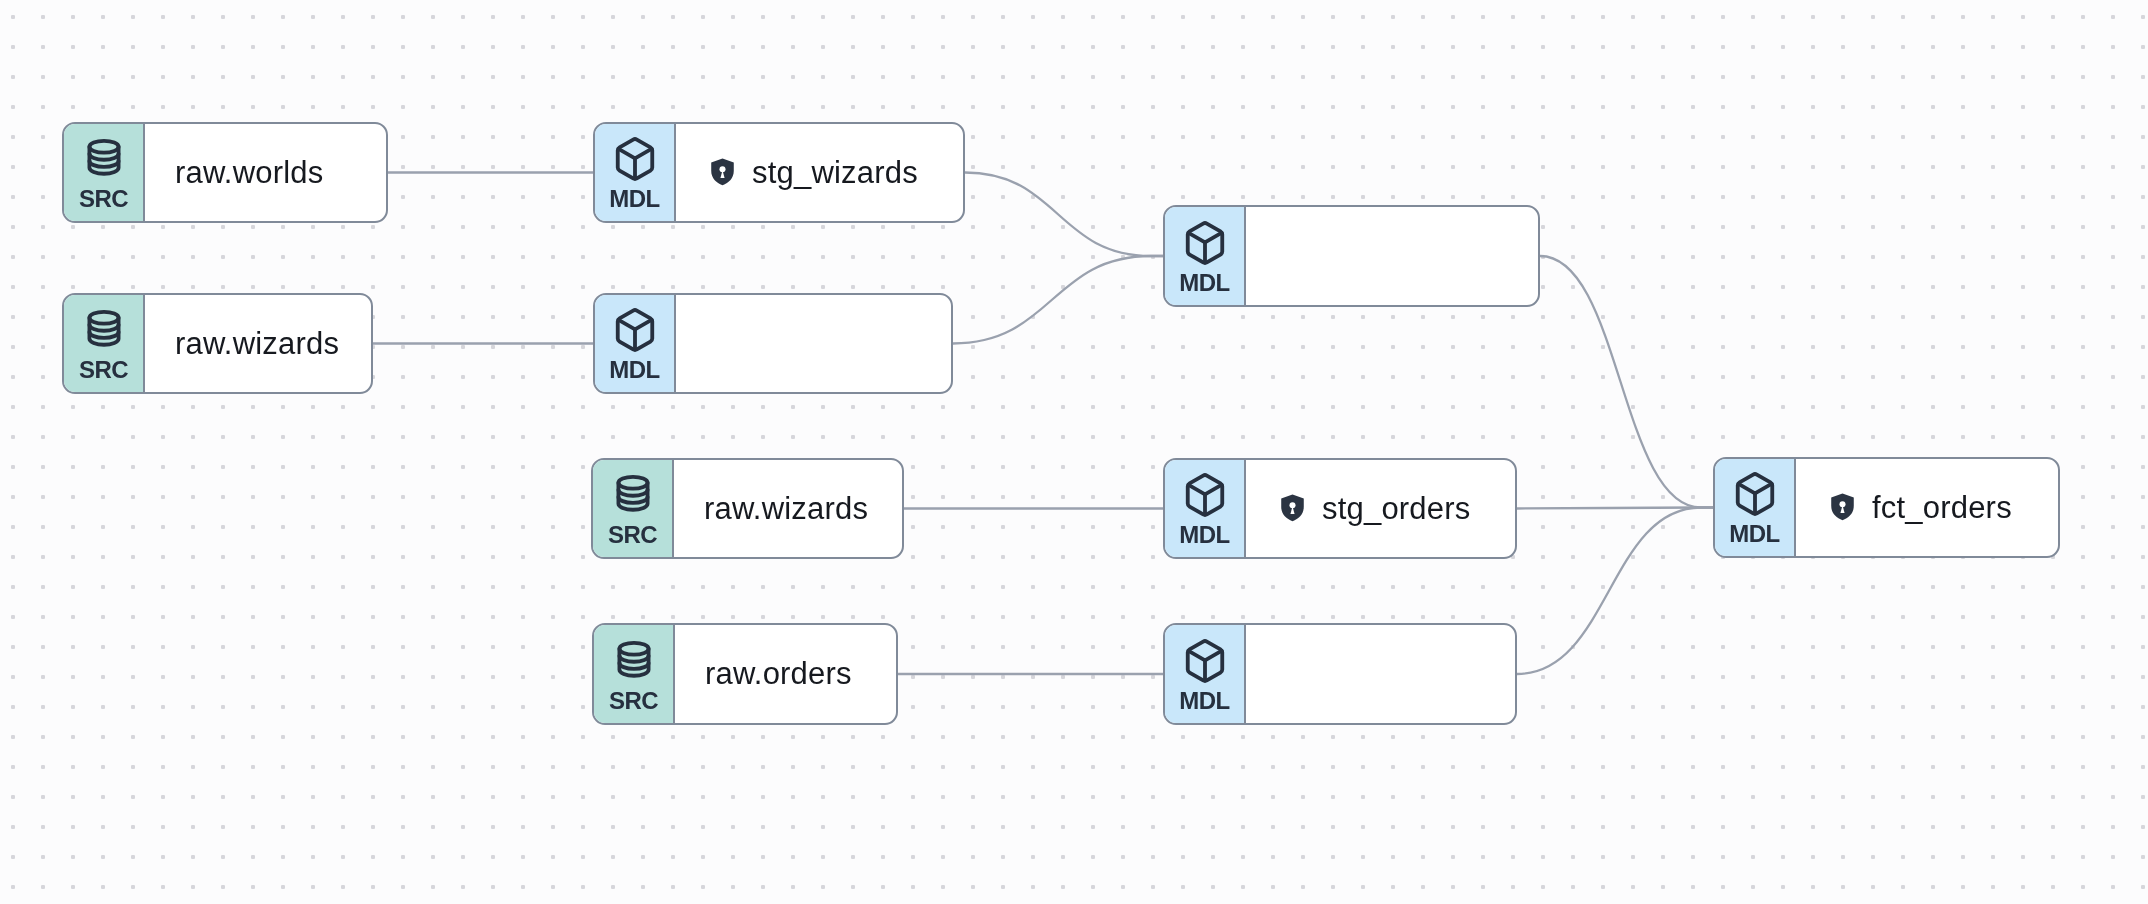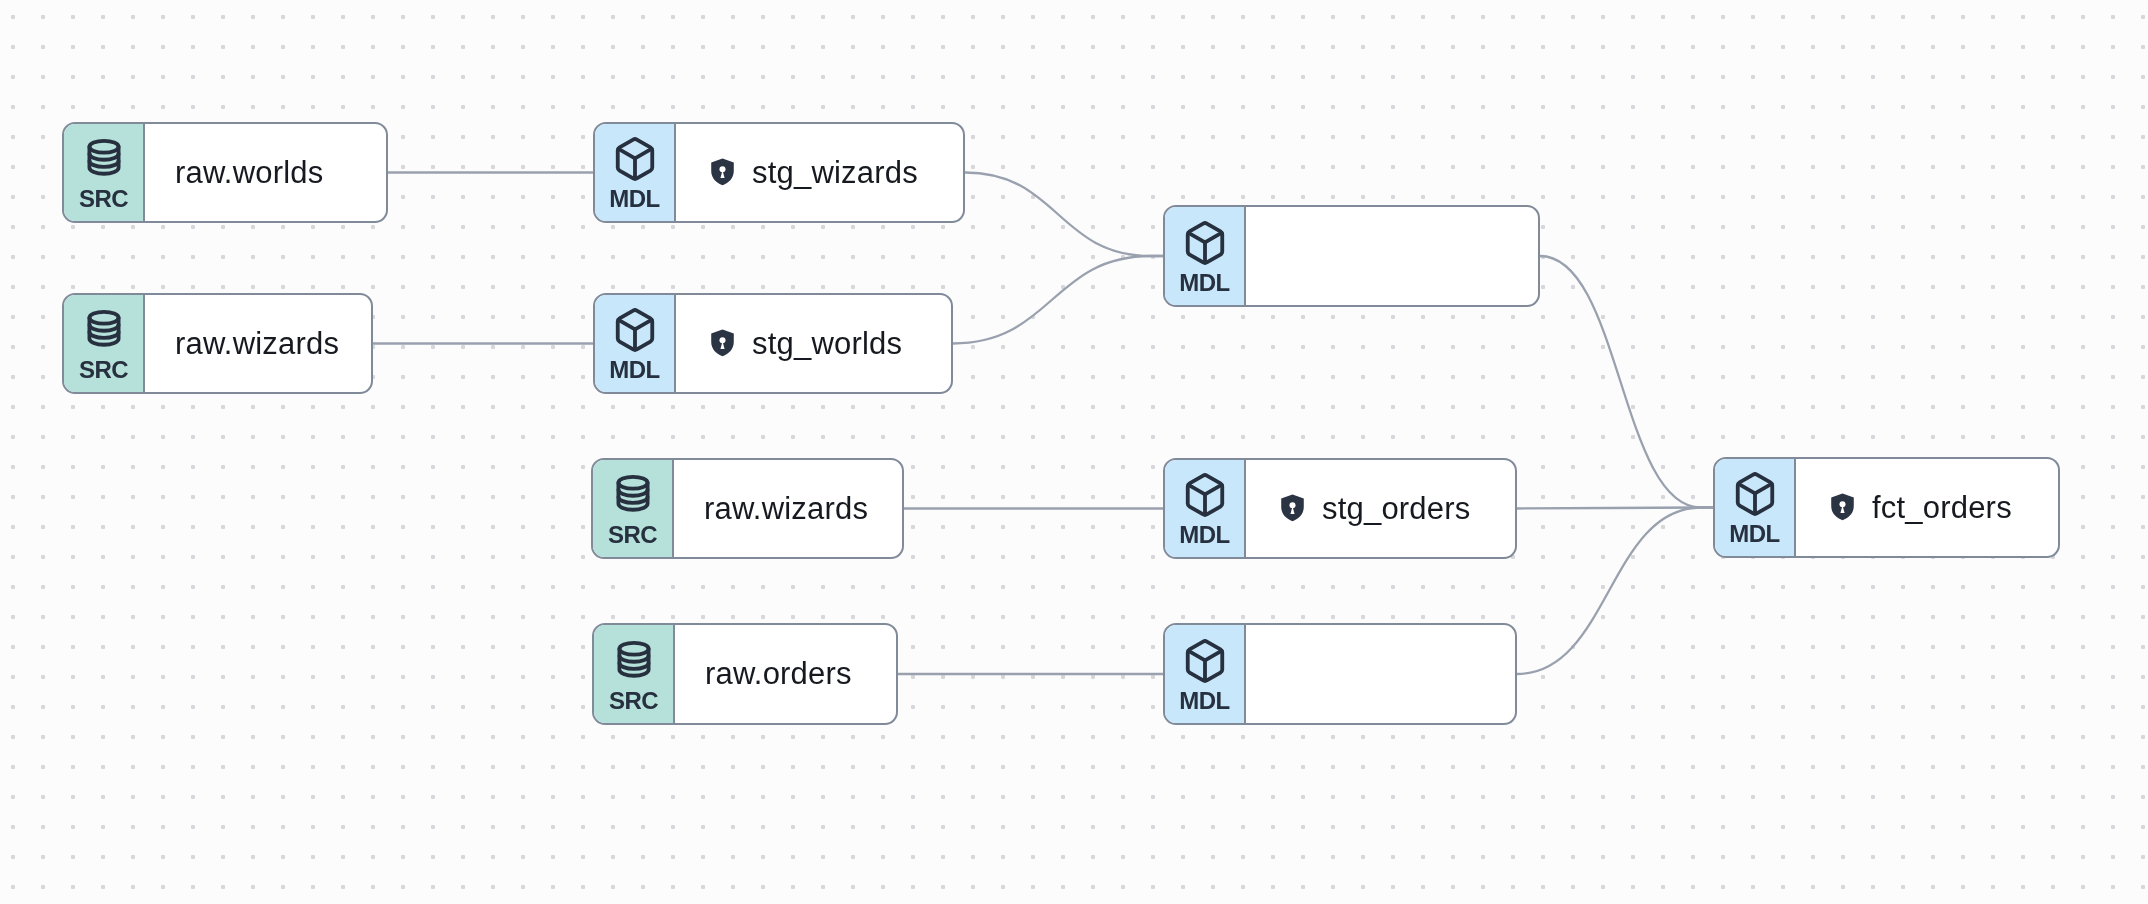--- a/index.html
+++ b/index.html
@@ -156,133 +156,123 @@
 
       <span class="icon">
         <svg viewBox="0 0 24 24" fill="none" stroke="#26303f" stroke-width="2" stroke-linecap="round" stroke-linejoin="round">
           <path d="M21 16.4 v-8.8 a1.9 1.9 0 0 0-.95-1.64 l-7.1-4.1 a1.9 1.9 0 0 0-1.9 0 l-7.1 4.1 A1.9 1.9 0 0 0 3 7.6 v8.8 a1.9 1.9 0 0 0 .95 1.64 l7.1 4.1 a1.9 1.9 0 0 0 1.9 0 l7.1-4.1 A1.9 1.9 0 0 0 21 16.4 z"></path>
           <path d="M3.4 6.7 L12 11.7 l8.6-5"></path>
           <path d="M12 22.1 V11.7"></path>
         </svg>
       </span>
       <span class="badge-label">MDL</span>
     </div>
+  </div>
+      <div class="node" style="left: 1163px; top: 205px; width: 377px; height: 102px;">
+    <div class="badge" style="background: rgb(201, 231, 250);">
+
+      <span class="icon">
+        <svg viewBox="0 0 24 24" fill="none" stroke="#26303f" stroke-width="2" stroke-linecap="round" stroke-linejoin="round">
+          <path d="M21 16.4 v-8.8 a1.9 1.9 0 0 0-.95-1.64 l-7.1-4.1 a1.9 1.9 0 0 0-1.9 0 l-7.1 4.1 A1.9 1.9 0 0 0 3 7.6 v8.8 a1.9 1.9 0 0 0 .95 1.64 l7.1 4.1 a1.9 1.9 0 0 0 1.9 0 l7.1-4.1 A1.9 1.9 0 0 0 21 16.4 z"></path>
+          <path d="M3.4 6.7 L12 11.7 l8.6-5"></path>
+          <path d="M12 22.1 V11.7"></path>
+        </svg>
+      </span>
+      <span class="badge-label">MDL</span>
+    </div>
+  </div>
+      <div class="node" style="left: 591px; top: 458px; width: 313px; height: 101px;">
+    <div class="badge" style="background: rgb(182, 224, 218);">
+      <span class="icon">
+        <svg viewBox="0 0 24 24" fill="none" stroke="#26303f" stroke-width="2" stroke-linecap="round" stroke-linejoin="round">
+          <ellipse cx="12" cy="5.6" rx="7.6" ry="3.1"></ellipse>
+          <path d="M4.4 5.6 v11 c0 1.7 3.4 3.1 7.6 3.1 s7.6-1.4 7.6-3.1 v-11"></path>
+          <path d="M4.4 9.3 c0 1.7 3.4 3.1 7.6 3.1 s7.6-1.4 7.6-3.1"></path>
+          <path d="M4.4 13 c0 1.7 3.4 3.1 7.6 3.1 s7.6-1.4 7.6-3.1"></path>
+        </svg>
+      </span>
+
+      <span class="badge-label">SRC</span>
+    </div>
+    <div class="node-body">
+
+      <span class="name">raw.wizards</span>
+    </div>
+  </div>
+      <div class="node" style="left: 1163px; top: 458px; width: 354px; height: 101px;">
+    <div class="badge" style="background: rgb(201, 231, 250);">
+
+      <span class="icon">
+        <svg viewBox="0 0 24 24" fill="none" stroke="#26303f" stroke-width="2" stroke-linecap="round" stroke-linejoin="round">
+          <path d="M21 16.4 v-8.8 a1.9 1.9 0 0 0-.95-1.64 l-7.1-4.1 a1.9 1.9 0 0 0-1.9 0 l-7.1 4.1 A1.9 1.9 0 0 0 3 7.6 v8.8 a1.9 1.9 0 0 0 .95 1.64 l7.1 4.1 a1.9 1.9 0 0 0 1.9 0 l7.1-4.1 A1.9 1.9 0 0 0 21 16.4 z"></path>
+          <path d="M3.4 6.7 L12 11.7 l8.6-5"></path>
+          <path d="M12 22.1 V11.7"></path>
+        </svg>
+      </span>
+      <span class="badge-label">MDL</span>
+    </div>
     <div class="node-body">
       <span class="shield">
         <svg viewBox="0 0 24 24">
           <path d="M12 1.8 l8.2 3 v6.1 c0 5.1-3.6 8.7-8.2 10.3 C7.4 19.6 3.8 16 3.8 10.9 V4.8 z" fill="#2b3442"></path>
           <circle cx="12" cy="9.6" r="2.2" fill="#ffffff"></circle>
           <path d="M12 10.4 l-1.5 5.6 h3 z" fill="#ffffff"></path>
         </svg>
       </span>
-      <span class="name">stg_worlds</span>
-    </div>
-  </div>
-      <div class="node" style="left: 1163px; top: 205px; width: 377px; height: 102px;">
-    <div class="badge" style="background: rgb(201, 231, 250);">
-
-      <span class="icon">
-        <svg viewBox="0 0 24 24" fill="none" stroke="#26303f" stroke-width="2" stroke-linecap="round" stroke-linejoin="round">
-          <path d="M21 16.4 v-8.8 a1.9 1.9 0 0 0-.95-1.64 l-7.1-4.1 a1.9 1.9 0 0 0-1.9 0 l-7.1 4.1 A1.9 1.9 0 0 0 3 7.6 v8.8 a1.9 1.9 0 0 0 .95 1.64 l7.1 4.1 a1.9 1.9 0 0 0 1.9 0 l7.1-4.1 A1.9 1.9 0 0 0 21 16.4 z"></path>
-          <path d="M3.4 6.7 L12 11.7 l8.6-5"></path>
-          <path d="M12 22.1 V11.7"></path>
-        </svg>
-      </span>
-      <span class="badge-label">MDL</span>
-    </div>
-  </div>
-      <div class="node" style="left: 591px; top: 458px; width: 313px; height: 101px;">
-    <div class="badge" style="background: rgb(182, 224, 218);">
-      <span class="icon">
-        <svg viewBox="0 0 24 24" fill="none" stroke="#26303f" stroke-width="2" stroke-linecap="round" stroke-linejoin="round">
-          <ellipse cx="12" cy="5.6" rx="7.6" ry="3.1"></ellipse>
-          <path d="M4.4 5.6 v11 c0 1.7 3.4 3.1 7.6 3.1 s7.6-1.4 7.6-3.1 v-11"></path>
-          <path d="M4.4 9.3 c0 1.7 3.4 3.1 7.6 3.1 s7.6-1.4 7.6-3.1"></path>
-          <path d="M4.4 13 c0 1.7 3.4 3.1 7.6 3.1 s7.6-1.4 7.6-3.1"></path>
-        </svg>
-      </span>
-
-      <span class="badge-label">SRC</span>
-    </div>
-    <div class="node-body">
-
-      <span class="name">raw.wizards</span>
-    </div>
-  </div>
-      <div class="node" style="left: 1163px; top: 458px; width: 354px; height: 101px;">
+      <span class="name">stg_orders</span>
+    </div>
+  </div>
+      <div class="node" style="left: 592px; top: 623px; width: 306px; height: 102px;">
+    <div class="badge" style="background: rgb(182, 224, 218);">
+      <span class="icon">
+        <svg viewBox="0 0 24 24" fill="none" stroke="#26303f" stroke-width="2" stroke-linecap="round" stroke-linejoin="round">
+          <ellipse cx="12" cy="5.6" rx="7.6" ry="3.1"></ellipse>
+          <path d="M4.4 5.6 v11 c0 1.7 3.4 3.1 7.6 3.1 s7.6-1.4 7.6-3.1 v-11"></path>
+          <path d="M4.4 9.3 c0 1.7 3.4 3.1 7.6 3.1 s7.6-1.4 7.6-3.1"></path>
+          <path d="M4.4 13 c0 1.7 3.4 3.1 7.6 3.1 s7.6-1.4 7.6-3.1"></path>
+        </svg>
+      </span>
+
+      <span class="badge-label">SRC</span>
+    </div>
+    <div class="node-body">
+
+      <span class="name">raw.orders</span>
+    </div>
+  </div>
+      <div class="node" style="left: 1163px; top: 623px; width: 354px; height: 102px;">
+    <div class="badge" style="background: rgb(201, 231, 250);">
+
+      <span class="icon">
+        <svg viewBox="0 0 24 24" fill="none" stroke="#26303f" stroke-width="2" stroke-linecap="round" stroke-linejoin="round">
+          <path d="M21 16.4 v-8.8 a1.9 1.9 0 0 0-.95-1.64 l-7.1-4.1 a1.9 1.9 0 0 0-1.9 0 l-7.1 4.1 A1.9 1.9 0 0 0 3 7.6 v8.8 a1.9 1.9 0 0 0 .95 1.64 l7.1 4.1 a1.9 1.9 0 0 0 1.9 0 l7.1-4.1 A1.9 1.9 0 0 0 21 16.4 z"></path>
+          <path d="M3.4 6.7 L12 11.7 l8.6-5"></path>
+          <path d="M12 22.1 V11.7"></path>
+        </svg>
+      </span>
+      <span class="badge-label">MDL</span>
+    </div>
+  </div>
+      <div class="node" style="left: 1713px; top: 457px; width: 347px; height: 101px;">
     <div class="badge" style="background: rgb(201, 231, 250);">
 
       <span class="icon">
         <svg viewBox="0 0 24 24" fill="none" stroke="#26303f" stroke-width="2" stroke-linecap="round" stroke-linejoin="round">
           <path d="M21 16.4 v-8.8 a1.9 1.9 0 0 0-.95-1.64 l-7.1-4.1 a1.9 1.9 0 0 0-1.9 0 l-7.1 4.1 A1.9 1.9 0 0 0 3 7.6 v8.8 a1.9 1.9 0 0 0 .95 1.64 l7.1 4.1 a1.9 1.9 0 0 0 1.9 0 l7.1-4.1 A1.9 1.9 0 0 0 21 16.4 z"></path>
           <path d="M3.4 6.7 L12 11.7 l8.6-5"></path>
           <path d="M12 22.1 V11.7"></path>
         </svg>
       </span>
       <span class="badge-label">MDL</span>
     </div>
     <div class="node-body">
       <span class="shield">
         <svg viewBox="0 0 24 24">
           <path d="M12 1.8 l8.2 3 v6.1 c0 5.1-3.6 8.7-8.2 10.3 C7.4 19.6 3.8 16 3.8 10.9 V4.8 z" fill="#2b3442"></path>
           <circle cx="12" cy="9.6" r="2.2" fill="#ffffff"></circle>
           <path d="M12 10.4 l-1.5 5.6 h3 z" fill="#ffffff"></path>
         </svg>
       </span>
-      <span class="name">stg_orders</span>
-    </div>
-  </div>
-      <div class="node" style="left: 592px; top: 623px; width: 306px; height: 102px;">
-    <div class="badge" style="background: rgb(182, 224, 218);">
-      <span class="icon">
-        <svg viewBox="0 0 24 24" fill="none" stroke="#26303f" stroke-width="2" stroke-linecap="round" stroke-linejoin="round">
-          <ellipse cx="12" cy="5.6" rx="7.6" ry="3.1"></ellipse>
-          <path d="M4.4 5.6 v11 c0 1.7 3.4 3.1 7.6 3.1 s7.6-1.4 7.6-3.1 v-11"></path>
-          <path d="M4.4 9.3 c0 1.7 3.4 3.1 7.6 3.1 s7.6-1.4 7.6-3.1"></path>
-          <path d="M4.4 13 c0 1.7 3.4 3.1 7.6 3.1 s7.6-1.4 7.6-3.1"></path>
-        </svg>
-      </span>
-
-      <span class="badge-label">SRC</span>
-    </div>
-    <div class="node-body">
-
-      <span class="name">raw.orders</span>
-    </div>
-  </div>
-      <div class="node" style="left: 1163px; top: 623px; width: 354px; height: 102px;">
-    <div class="badge" style="background: rgb(201, 231, 250);">
-
-      <span class="icon">
-        <svg viewBox="0 0 24 24" fill="none" stroke="#26303f" stroke-width="2" stroke-linecap="round" stroke-linejoin="round">
-          <path d="M21 16.4 v-8.8 a1.9 1.9 0 0 0-.95-1.64 l-7.1-4.1 a1.9 1.9 0 0 0-1.9 0 l-7.1 4.1 A1.9 1.9 0 0 0 3 7.6 v8.8 a1.9 1.9 0 0 0 .95 1.64 l7.1 4.1 a1.9 1.9 0 0 0 1.9 0 l7.1-4.1 A1.9 1.9 0 0 0 21 16.4 z"></path>
-          <path d="M3.4 6.7 L12 11.7 l8.6-5"></path>
-          <path d="M12 22.1 V11.7"></path>
-        </svg>
-      </span>
-      <span class="badge-label">MDL</span>
-    </div>
-  </div>
-      <div class="node" style="left: 1713px; top: 457px; width: 347px; height: 101px;">
-    <div class="badge" style="background: rgb(201, 231, 250);">
-
-      <span class="icon">
-        <svg viewBox="0 0 24 24" fill="none" stroke="#26303f" stroke-width="2" stroke-linecap="round" stroke-linejoin="round">
-          <path d="M21 16.4 v-8.8 a1.9 1.9 0 0 0-.95-1.64 l-7.1-4.1 a1.9 1.9 0 0 0-1.9 0 l-7.1 4.1 A1.9 1.9 0 0 0 3 7.6 v8.8 a1.9 1.9 0 0 0 .95 1.64 l7.1 4.1 a1.9 1.9 0 0 0 1.9 0 l7.1-4.1 A1.9 1.9 0 0 0 21 16.4 z"></path>
-          <path d="M3.4 6.7 L12 11.7 l8.6-5"></path>
-          <path d="M12 22.1 V11.7"></path>
-        </svg>
-      </span>
-      <span class="badge-label">MDL</span>
-    </div>
-    <div class="node-body">
-      <span class="shield">
-        <svg viewBox="0 0 24 24">
-          <path d="M12 1.8 l8.2 3 v6.1 c0 5.1-3.6 8.7-8.2 10.3 C7.4 19.6 3.8 16 3.8 10.9 V4.8 z" fill="#2b3442"></path>
-          <circle cx="12" cy="9.6" r="2.2" fill="#ffffff"></circle>
-          <path d="M12 10.4 l-1.5 5.6 h3 z" fill="#ffffff"></path>
-        </svg>
-      </span>
       <span class="name">fct_orders</span>
     </div>
   </div>
     </div>
 </div>
 
 </body></html>

